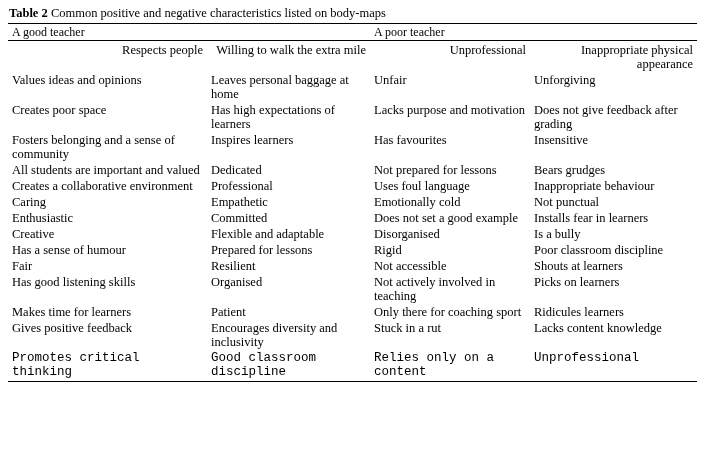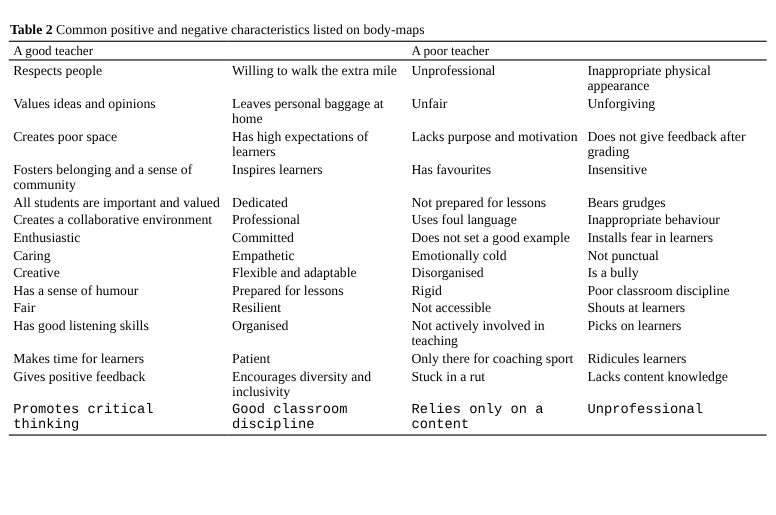--- a/index.html
+++ b/index.html
@@ -8,21 +8,21 @@
     background: #ffffff;
   }
   body {
     font-family: "Liberation Serif", "DejaVu Serif", serif;
     color: #000000;
   }
   .page {
     width: 705px;
     height: 400px;
     box-sizing: border-box;
-    padding: 20px 8px 0 8px;
+    padding: 6px 8px 0 8px;
     background: #ffffff;
     position: relative;
     overflow: hidden;
   }
   .caption {
     font-size: 12.5px;
     line-height: 14px;
     margin: 0 0 3px 1px;
     white-space: nowrap;
   }
@@ -49,20 +49,21 @@
   }
   .group-head th {
     text-align: center;
     border-top: 1px solid #000;
     border-bottom: 1px solid #000;
     padding: 1px 0 1px 0;
     font-size: 12px;
   }
   tbody tr:first-child td {
     padding-top: 2px;
+    text-align: right;
   }
   tbody tr:last-child td {
     padding-bottom: 2px;
     font-family: Liberation Mono, monospace;
   }
   .bottom-rule td {
     border-bottom: 1px solid #000;
   }
 </style>
 </head>
@@ -118,30 +119,30 @@
           <td>Not prepared for lessons</td>
           <td>Bears grudges</td>
         </tr>
         <tr>
           <td>Creates a collaborative environment</td>
           <td>Professional</td>
           <td>Uses foul language</td>
           <td>Inappropriate behaviour</td>
         </tr>
         <tr>
+          <td>Caring</td>
+          <td>Empathetic</td>
+          <td>Emotionally cold</td>
+          <td>Not punctual</td>
+        </tr>
+        <tr>
           <td>Enthusiastic</td>
           <td>Committed</td>
           <td>Does not set a good example</td>
           <td>Installs fear in learners</td>
-        </tr>
-        <tr>
-          <td>Caring</td>
-          <td>Empathetic</td>
-          <td>Emotionally cold</td>
-          <td>Not punctual</td>
         </tr>
         <tr>
           <td>Creative</td>
           <td>Flexible and adaptable</td>
           <td>Disorganised</td>
           <td>Is a bully</td>
         </tr>
         <tr>
           <td>Has a sense of humour</td>
           <td>Prepared for lessons</td>

